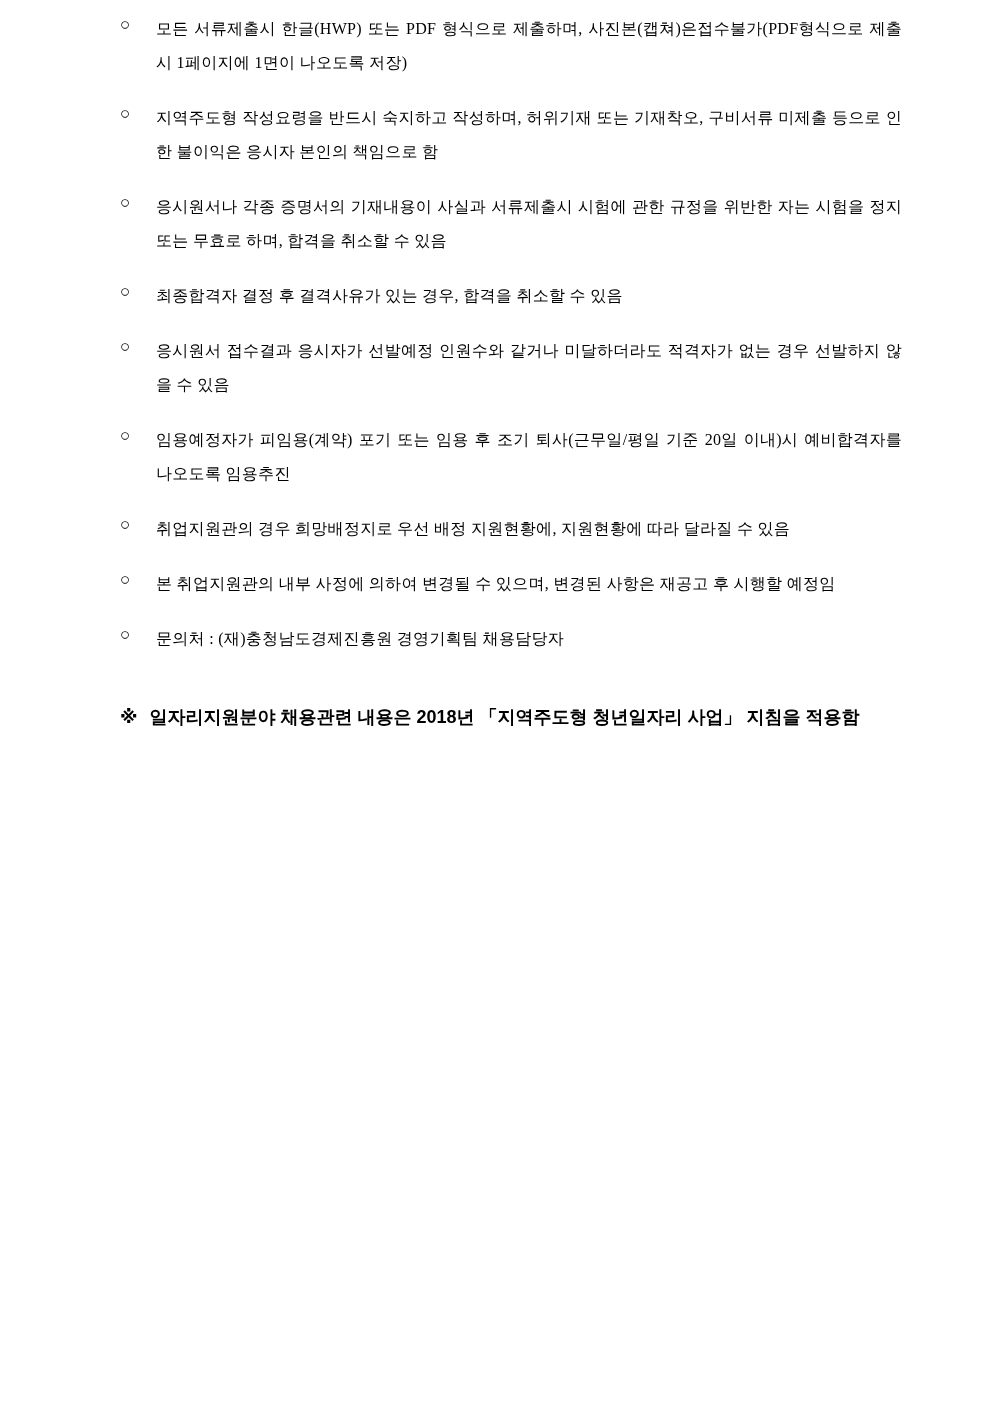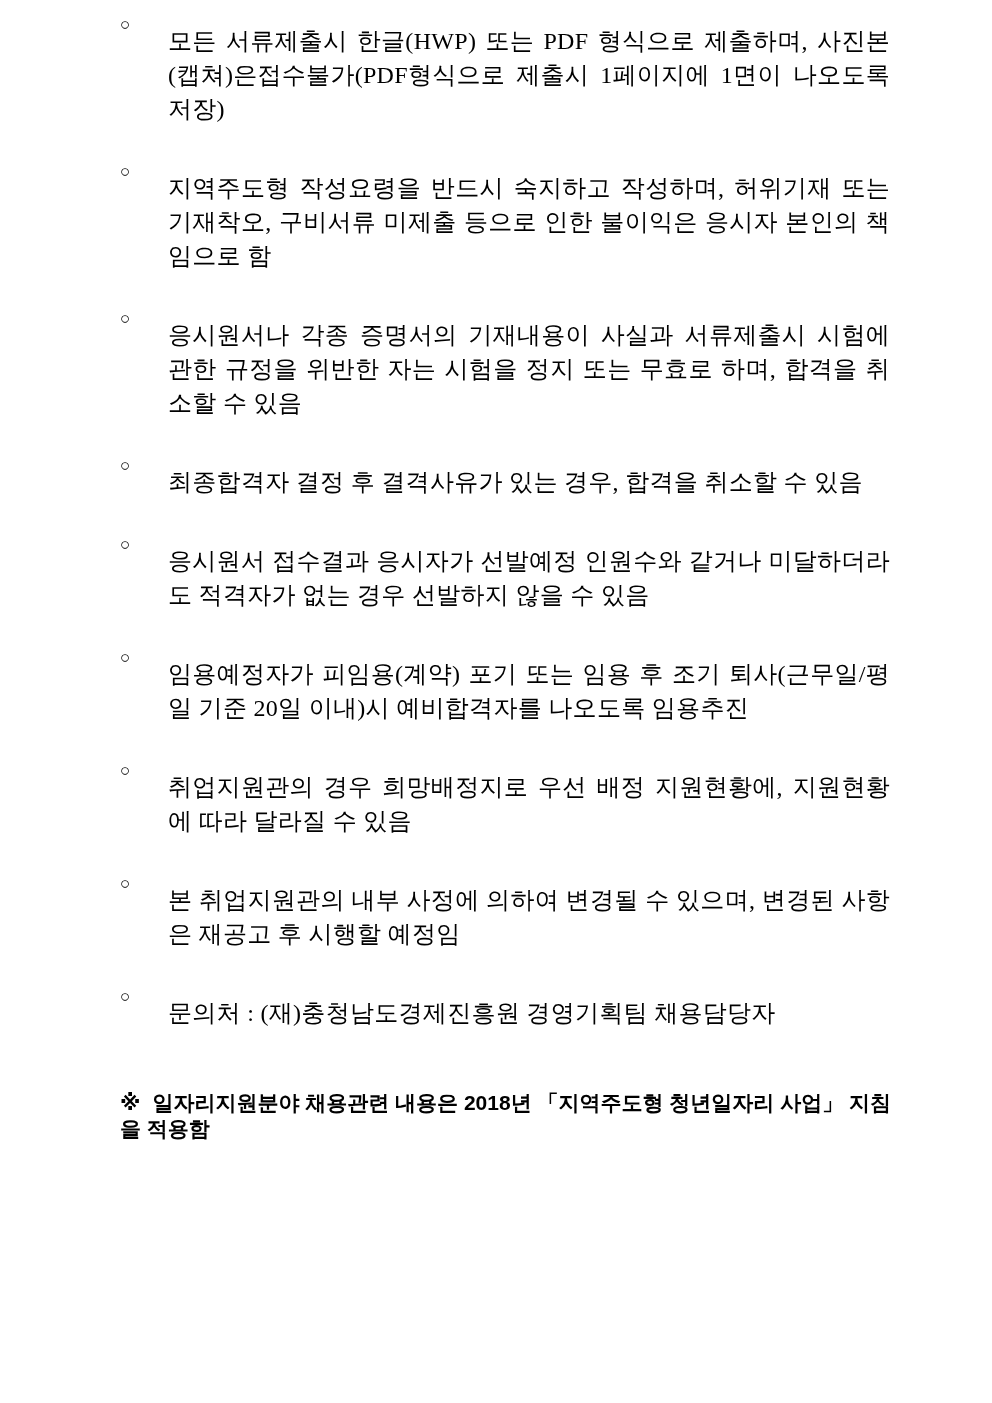--- a/index.html
+++ b/index.html
@@ -29,22 +29,22 @@
   }
   .marker {
     flex: 0 0 32px;
     width: 32px;
     font-size: 17px;
     line-height: 34px;
     color: #000000;
   }
   .btext {
     flex: 1;
-    margin: 16px;
-    font-size: 24px;
+    margin: 4px;
+    font-size: 16px;
     line-height: 34px;
     text-align: justify;
     letter-spacing: 0.3px;
     color: #000000;
   }
   .subitem {
     padding-left: 32px;
     margin: -4px 0 13px 0;
     font-size: 20px;
     line-height: 34px;
@@ -56,21 +56,21 @@
     text-decoration: underline;
     text-decoration-color: #00008b;
     text-decoration-thickness: 1.5px;
     text-underline-offset: 4px;
     cursor: pointer;
   }
   .footnote {
     margin-top: 44px;
     font-family: "Liberation Sans", "DejaVu Sans", sans-serif;
     font-weight: 700;
-    font-size: 21px;
+    font-size: 18px;
     line-height: 26px;
     color: #000000;
   }
   .ref-mark { margin-right: 12px; }
 </style>
 </head>
 <body>
 
 <div class="page">
   <div class="bullet-list">

